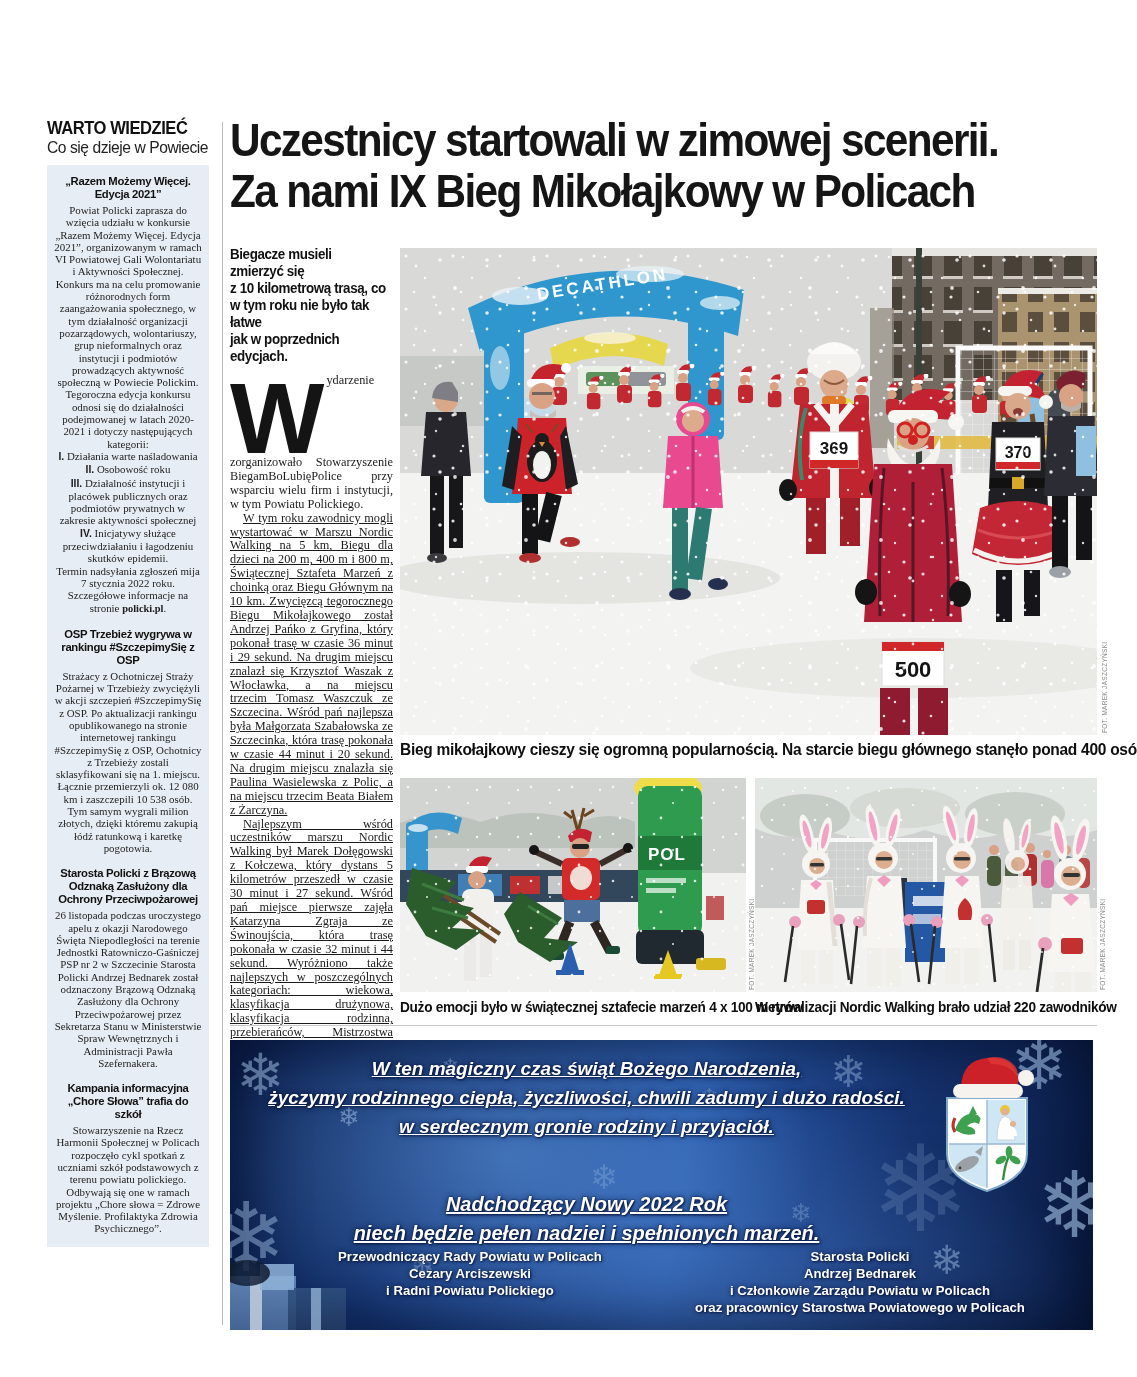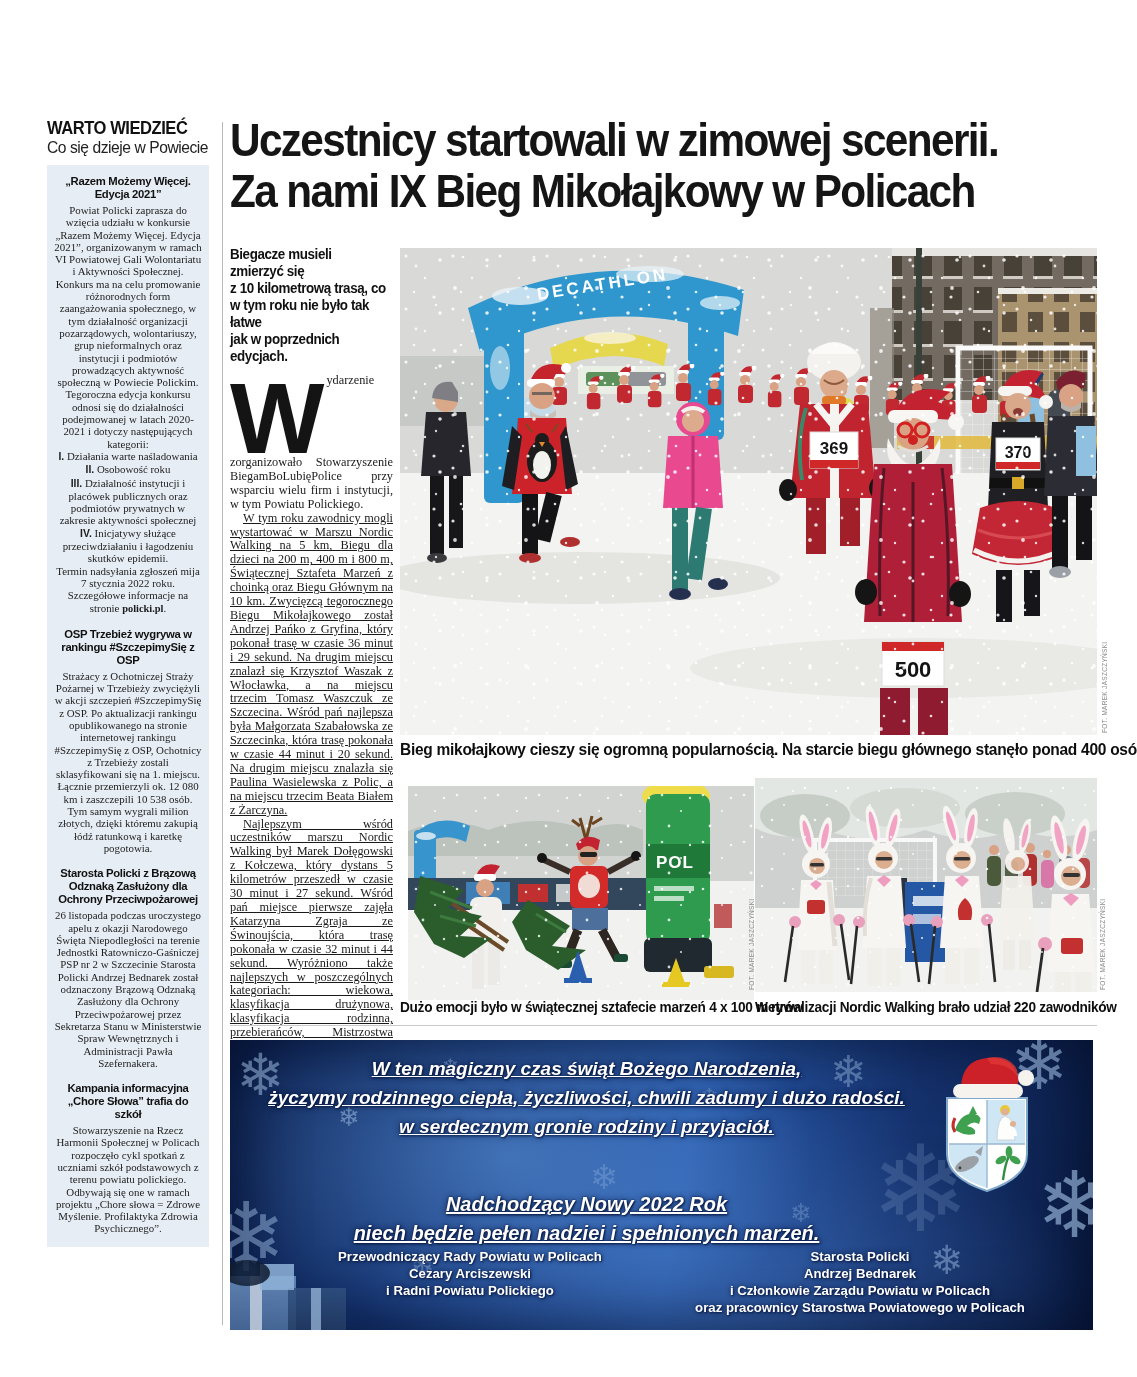--- a/index.html
+++ b/index.html
@@ -356,21 +356,21 @@
         <rect x="50" y="292" width="30" height="47" fill="#8f1b30"></rect>
       </g>
 
       <rect x="0" y="0" width="697" height="487" fill="url(#mp-snow)" opacity=".85"></rect>
       <rect x="0" y="0" width="697" height="487" fill="url(#mp-snow2)" opacity=".8"></rect>
     </svg>
   </figure>
   <div class="photo-credit" style="left:1101px;top:733px;">FOT. MAREK JASZCZYŃSKI</div>
   <div class="caption caption-main">Bieg mikołajkowy cieszy się ogromną popularnością. Na starcie biegu głównego stanęło ponad 400 osób</div>
 
-  <figure class="photo photo-left" style="margin:8px">
+  <figure class="photo photo-left" style="margin:0">
     <svg width="346" height="214" viewBox="0 0 346 214">
       <defs>
         <pattern id="lp-snow" width="41" height="47" patternUnits="userSpaceOnUse">
           <circle cx="8" cy="9" r="1.3" fill="#fff"></circle>
             <circle cx="27" cy="25" r="1.1" fill="#fff"></circle>
           <circle cx="15" cy="40" r="1.4" fill="#fff"></circle>
             <circle cx="36" cy="12" r="1.2" fill="#fff"></circle>
         </pattern>
       </defs>
       <rect width="346" height="110" fill="#d2d4d2"></rect>

